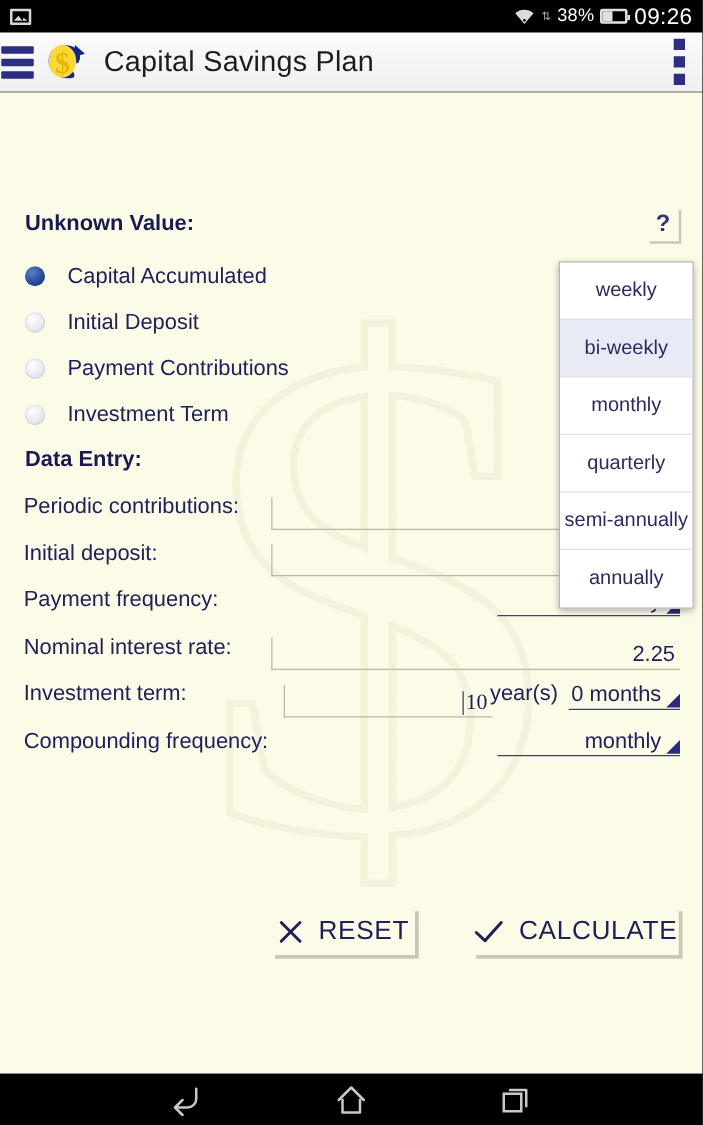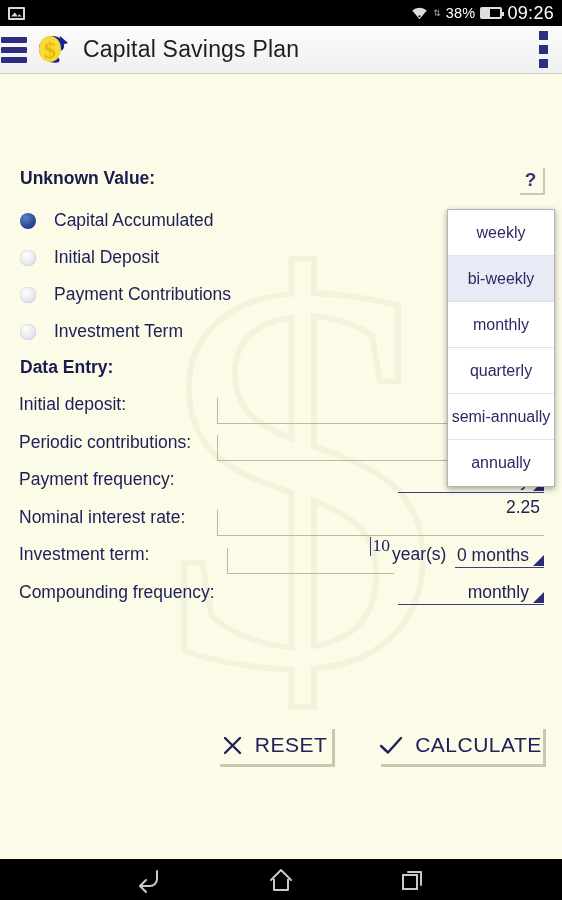--- a/index.html
+++ b/index.html
@@ -120,21 +120,21 @@
     position: relative; height: 37.5px; display: flex; align-items: center;
   }
   .flabel {
     position: absolute; left: 19px; font-size: 17.5px; color: #21215a; white-space: nowrap;
   }
   .finput {
     position: absolute; height: 26px;
     border-bottom: 1px solid #b9b9a2;
     border-left: 1px solid #b9b9a2;
     display: flex; align-items: flex-end; justify-content: flex-end;
-    padding-right: 4px; padding-bottom: 17px;
+    padding-right: 4px; padding-bottom: 1px;
     font-size: 17.5px; color: #21215a;
     background: transparent; cursor: text; margin-top: 12px;
   }
   .finput.wide { left: 217px; right: 18px; }
   .finput.term { left: 227px; width: 167px; font-family: Liberation Serif, serif; }
   .finput .caret {
     display: inline-block; width: 1px; height: 19px; background: #3a3a7a;
     margin-right: 2px; vertical-align: middle;
   }
   .fspin {
@@ -269,26 +269,26 @@
         <span class="radio-dot"></span>
         <span class="radio-label">Investment Term</span>
       </div>
     </div>
 
     <div class="section-title" id="dataentry-title">Data Entry:</div>
 
     <div class="form">
 
       <div class="frow">
+        <span class="flabel">Periodic contributions:</span>
+        <span class="finput wide"></span>
+      </div>
+
+      <div class="frow">
         <span class="flabel">Initial deposit:</span>
-        <span class="finput wide"></span>
-      </div>
-
-      <div class="frow">
-        <span class="flabel">Periodic contributions:</span>
         <span class="finput wide"></span>
       </div>
 
       <div class="frow">
         <span class="flabel">Payment frequency:</span>
         <span class="fspin" style="left:398px; right:18px;">bi-weekly</span>
       </div>
 
       <div class="frow">
         <span class="flabel">Nominal interest rate:</span>

